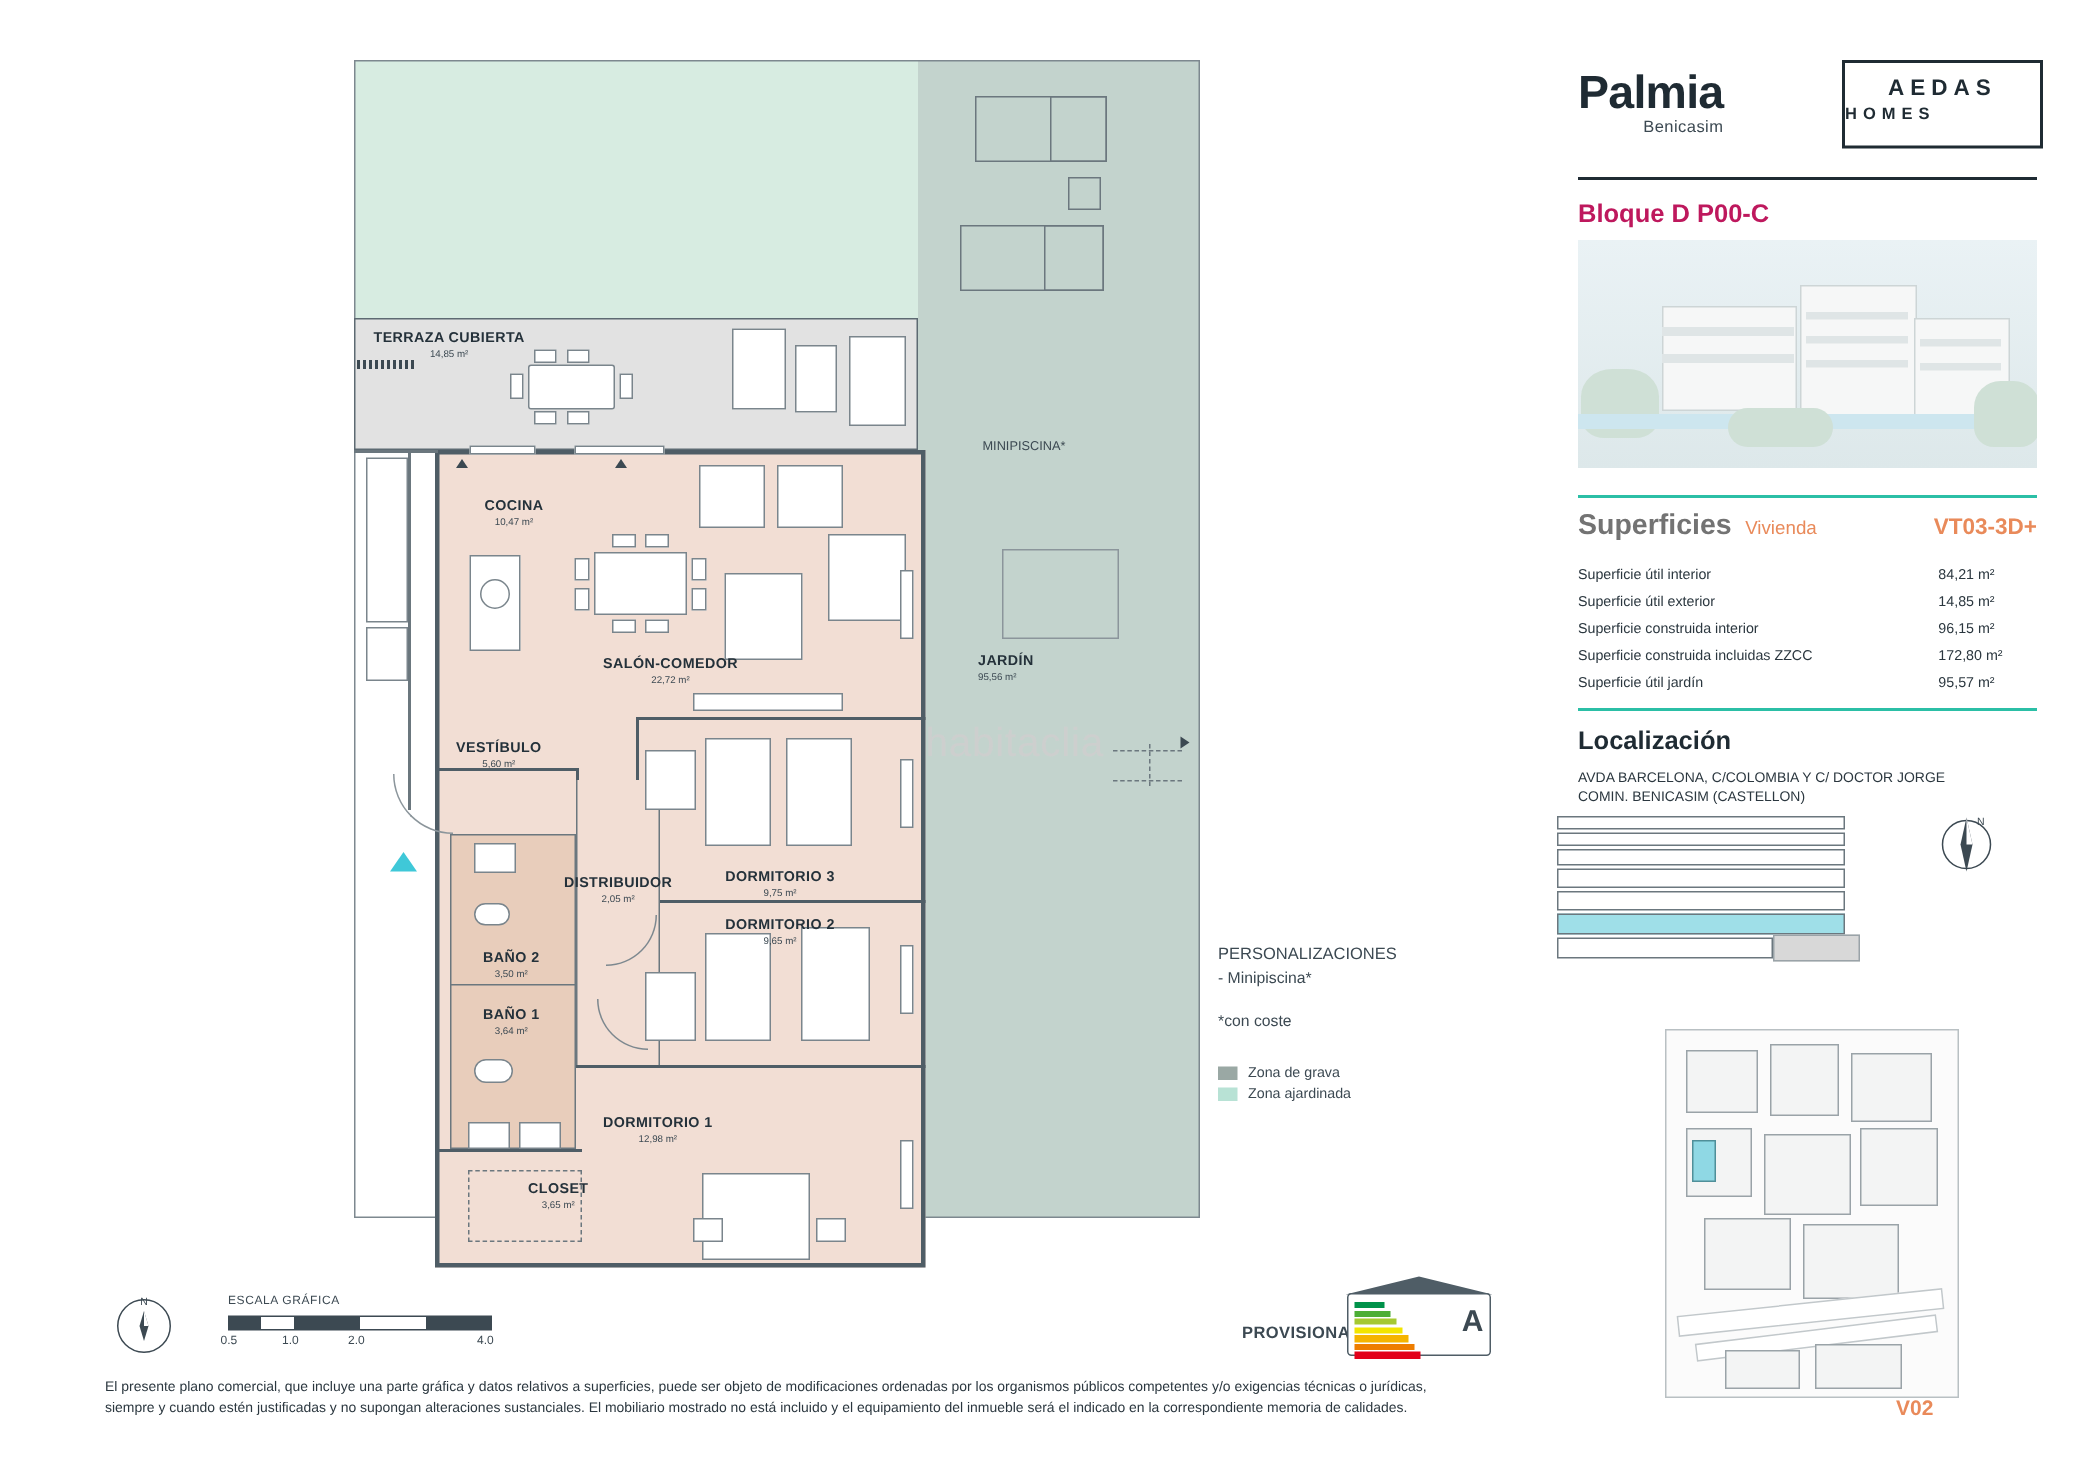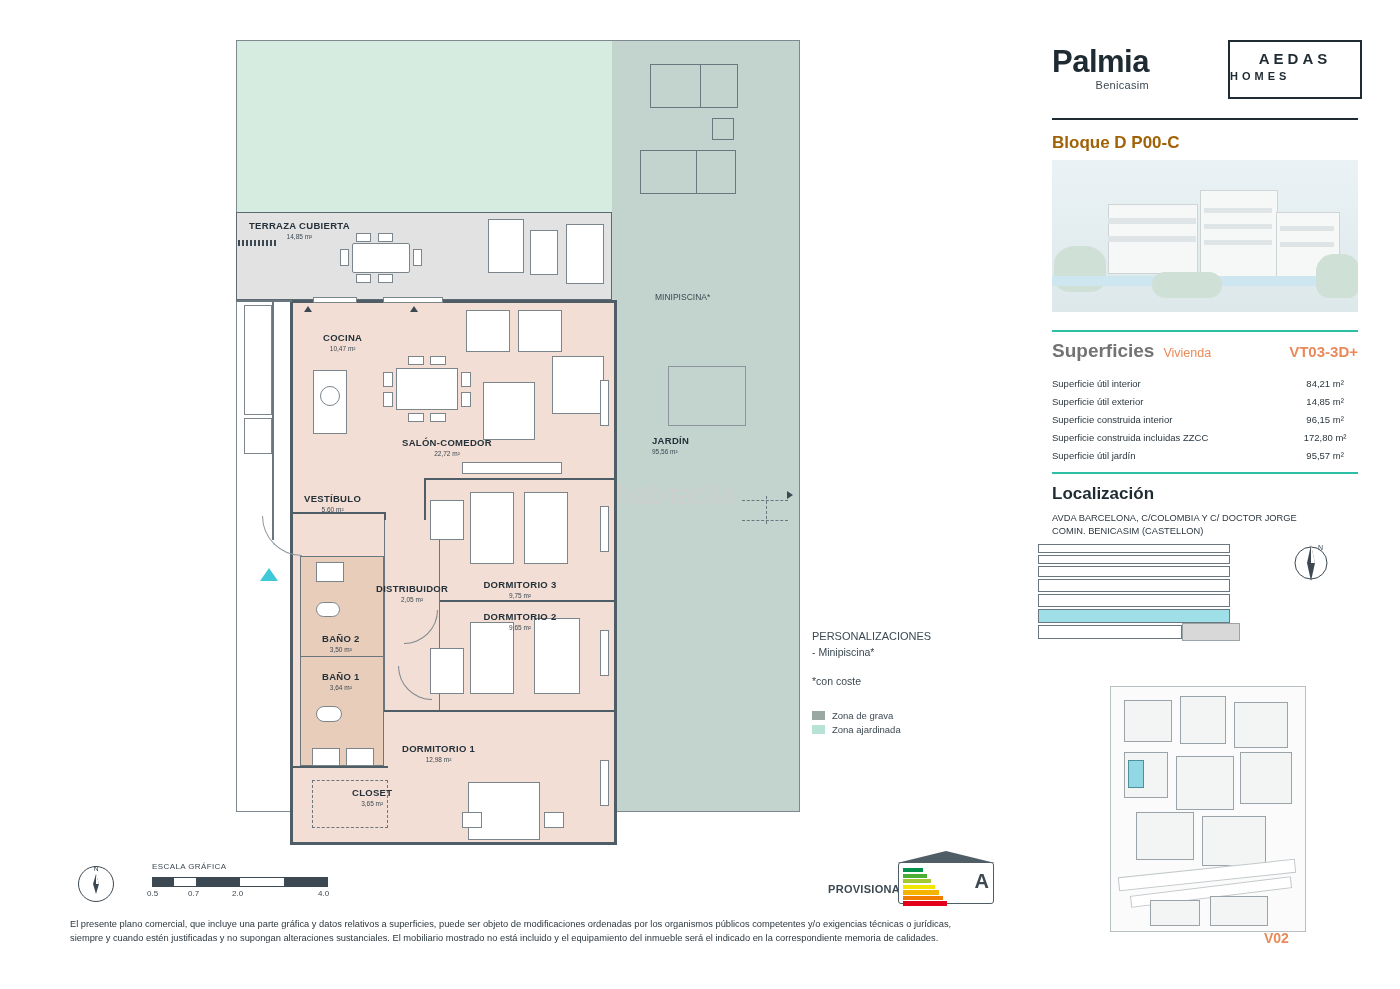--- a/index.html
+++ b/index.html
@@ -68,37 +68,37 @@
 
   
   .panel{position:absolute;left:1030px;top:0;width:370px;height:989px;}
   .brand{position:absolute;left:22px;top:46px;}
   .brand .p{font-size:31px;font-weight:700;letter-spacing:-0.5px;color:#1f2b33;line-height:1;}
   .brand .b{font-size:11px;color:#3c4952;text-align:right;margin-top:2px;letter-spacing:.3px;}
   .aedas{position:absolute;left:198px;top:40px;width:130px;height:55px;border:2px solid #1f2b33;}
   .aedas .l1{position:absolute;left:0;right:0;top:8px;text-align:center;font-size:15px;font-weight:700;letter-spacing:4px;color:#1f2b33;}
   .aedas .l2{position:absolute;left:0;right:0;top:28px;text-align:left;font-size:11px;font-weight:700;letter-spacing:4px;color:#1f2b33;}
   .rulebar{position:absolute;left:22px;width:306px;height:2px;background:#1f2b33;}
-  .blk{position:absolute;left:22px;top:133px;font-size:17px;font-weight:700;color:#a16207;}
+  .blk{position:absolute;left:22px;top:133px;font-size:17px;font-weight:700;color:#be185d;}
 
   .render{position:absolute;left:22px;top:160px;width:306px;height:152px;background:linear-gradient(#eef4f6 0%,#e7eef0 55%,#dfe6e6 100%);overflow:hidden;}
   .render .sky{position:absolute;inset:0;background:linear-gradient(#eaf2f5,#dde8ea);}
   .render .bld{position:absolute;background:#f6f7f7;border:1px solid #cdd5d6;}
   .render .shade{position:absolute;background:#dfe5e6;}
   .render .grn{position:absolute;background:#cfe0d6;border-radius:40% 40% 30% 30%;}
   .render .water{position:absolute;background:#cde6ef;}
 
   .sup{position:absolute;left:22px;top:330px;width:306px;}
   .sup-head{display:flex;align-items:baseline;gap:9px;}
   .sup-head .t{font-size:19px;font-weight:700;color:#737373;}
   .sup-head .v{font-size:12.5px;color:#e98a5a;}
   .sup-head .c{font-size:15px;font-weight:700;color:#e98a5a;margin-left:auto;}
   .sup table{width:100%;border-collapse:collapse;margin-top:12px;}
   .sup td{font-size:9.5px;color:#2b373f;padding:3.5px 0;}
-  .sup td.v{text-align:center;}
+  .sup td.v{text-align:left;}
   .teal{height:2px;background:#2bbfa6;}
 
   .loc{position:absolute;left:22px;top:472px;width:306px;}
   .loc .h{font-size:17px;font-weight:700;color:#1f2b33;margin:10px 0 8px;}
   .loc .a{font-size:9.3px;line-height:1.45;color:#2b373f;}
 
   .section{position:absolute;left:1032px;top:540px;width:220px;height:110px;}
   .section i{position:absolute;background:#fff;border:1px solid #6b777e;display:block;}
   .section .pool{position:absolute;background:#9fdfe8;border:1px solid #6b777e;}
   .section .gr{position:absolute;background:#d8d8d8;border:1px solid #9aa3a8;}
@@ -304,21 +304,21 @@
     </div>
     <div class="scale">
       <div class="ttl">ESCALA GRÁFICA</div>
       <div class="scale-bar">
         <span style="left:0;width:22px;"></span>
           <span style="left:44px;width:44px;"></span>
           <span style="left:132px;width:44px;"></span>
       </div>
       <div class="scale-ticks">
         <i style="left:-5px;">0.5</i>
-        <i style="left:36px;">0.7</i>
+        <i style="left:36px;">1.0</i>
         <i style="left:80px;text-align:center;">2.0</i>
         <i style="left:166px;">4.0</i>
       </div>
     </div>
 
     <div class="prov">PROVISIONAL</div>
     <div class="energy">
       <div class="roof"></div>
       <div class="house"></div>
       <div class="bars">

